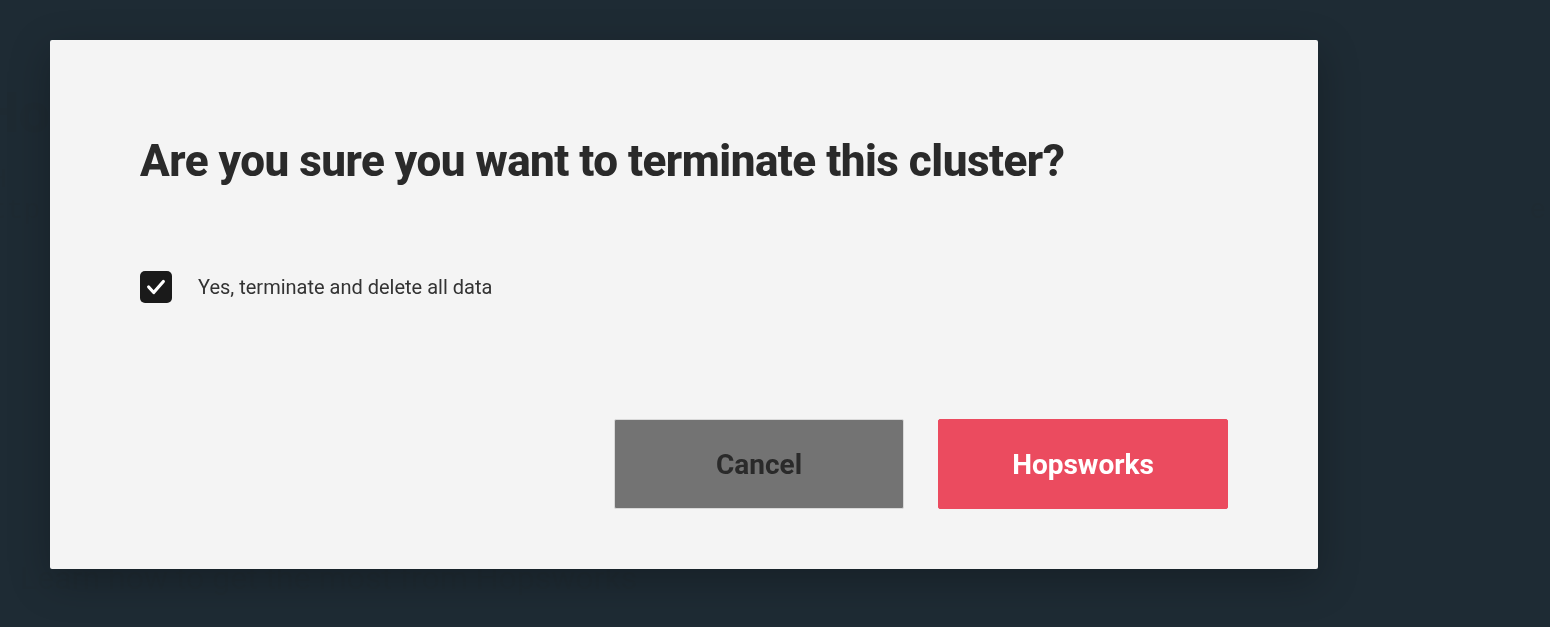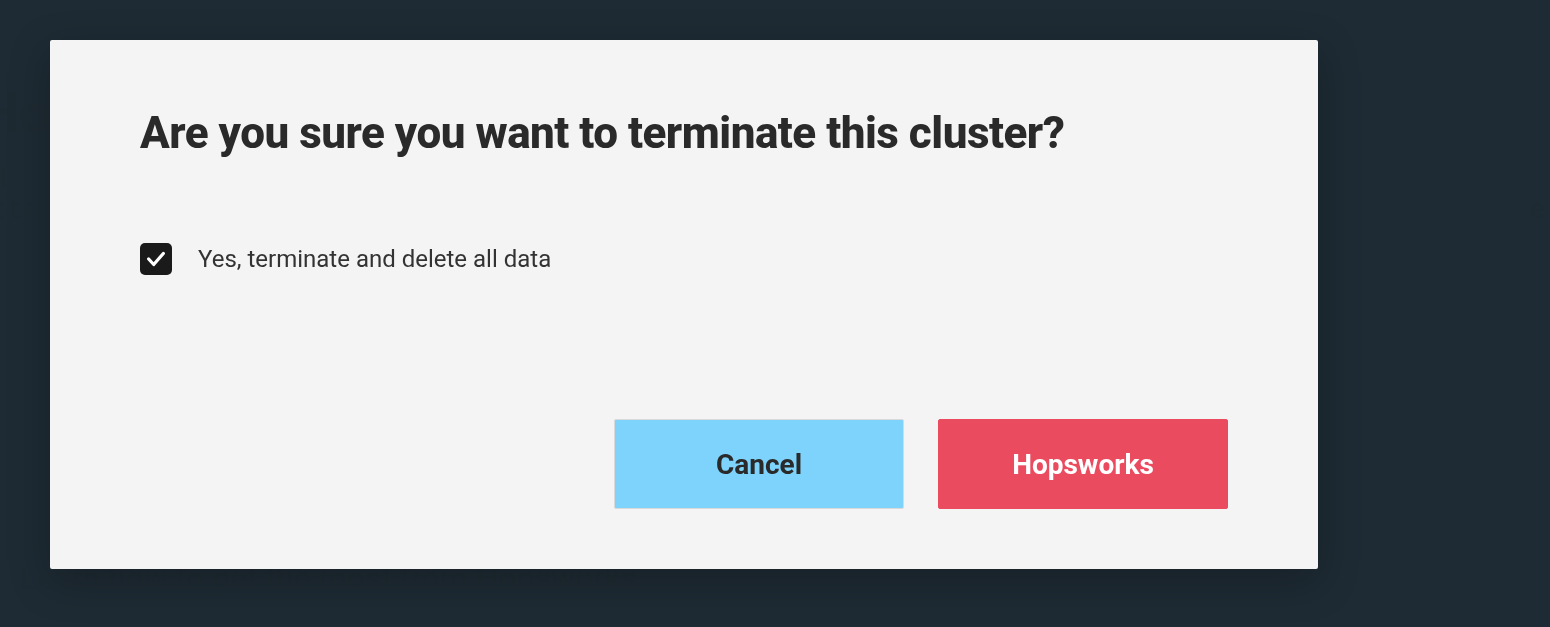--- a/index.html
+++ b/index.html
@@ -49,21 +49,21 @@
   }
 
   .modal {
     position: absolute;
     left: 50px;
     right: 232px;
     top: 40px;
     bottom: 58px;
     background: #f4f4f4;
     border-radius: 2px;
-    padding: 68px 90px 60px 90px;
+    padding: 96px 90px 60px 90px;
     box-shadow: 0 12px 40px rgba(0,0,0,0.25);
     display: flex;
     flex-direction: column;
   }
 
   .modal-title {
     font-size: 44px;
     font-weight: 800;
     color: #2a2a2a;
     letter-spacing: -0.5px;
@@ -84,21 +84,21 @@
     border-radius: 5px;
     display: flex;
     align-items: center;
     justify-content: center;
     cursor: pointer;
     flex: 0 0 auto;
   }
   .checkbox svg { width: 22px; height: 22px; display:block; }
 
   .check-label {
-    font-size: 24px;
+    font-size: 20px;
     color: #333;
     font-weight: 400;
     cursor: pointer;
   }
 
   .button-row {
     margin-top: auto;
     display: flex;
     justify-content: flex-end;
     gap: 34px;
@@ -111,21 +111,21 @@
     display: flex;
     align-items: center;
     justify-content: center;
     font-size: 28px;
     font-weight: 700;
     border-radius: 2px;
     cursor: pointer;
     user-select: none;
   }
   .btn-cancel {
-    background: #7dd3fc;
+    background: #737373;
     border: 1px solid #d9d9d9;
     color: #2a2a2a;
   }
   .btn-terminate {
     background: #eb4b5f;
     border: 1px solid #eb4b5f;
     color: #ffffff;
   }
 </style>
 </head>

